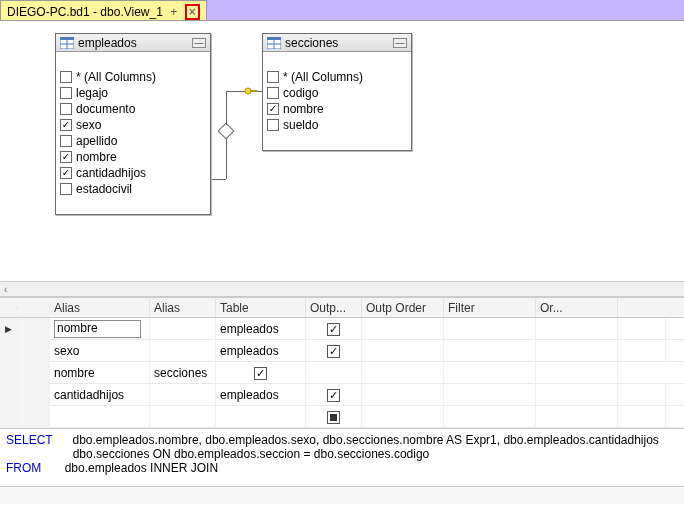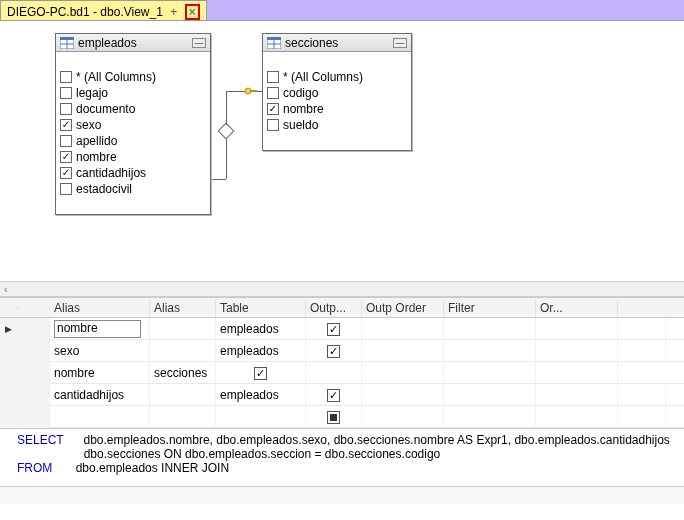--- a/index.html
+++ b/index.html
@@ -35,21 +35,21 @@
   .grid-hdr { background:#f4f4f4; border-bottom:1px solid #ccc; height:20px; }
   .grid-hdr > div { padding:2px 4px; color:#333; white-space:nowrap; border-right:1px solid #e2e2e2; }
   .grid-row { height:22px; border-bottom:1px solid #e9e9e9; }
   .grid-row > div { padding:2px 4px; border-right:1px solid #f0f0f0; height:22px; display:flex; align-items:center; }
   .rowmarker { background:#f4f4f4; border-right:1px solid #ccc; justify-content:center; font-size:9px; color:#333; }
   .cell-col-input { border:1px solid #888; height:18px; width:96%; padding:0 2px; background:#fff; }
   .outchk { width:13px; height:13px; border:1px solid #555; display:inline-flex; align-items:center; justify-content:center; margin:auto; }
   .outchk.checked::after { content:"✓"; font-size:11px; }
   .outchk.filled::after { content:""; width:7px; height:7px; background:#333; }
   
-  .sqlpane { border-top:1px solid #ccc; padding:4px 6px 6px 17px; background:#fff; height:58px; }
+  .sqlpane { border-top:1px solid #ccc; padding:4px 6px 6px 6px; background:#fff; height:58px; }
   .sql-line { white-space:pre; font-family:"Segoe UI",Tahoma,sans-serif; }
   .kw { color:#0000cc; }
   .footer-spacer { height:18px; border-top:1px solid #ccc; background:#f7f7f7; }
   .joinline { position:absolute; border-top:1px solid #646464; }
   .joinlineV { position:absolute; border-left:1px solid #646464; }
 </style>
 </head>
 <body>
 
 <div class="tabbar">

